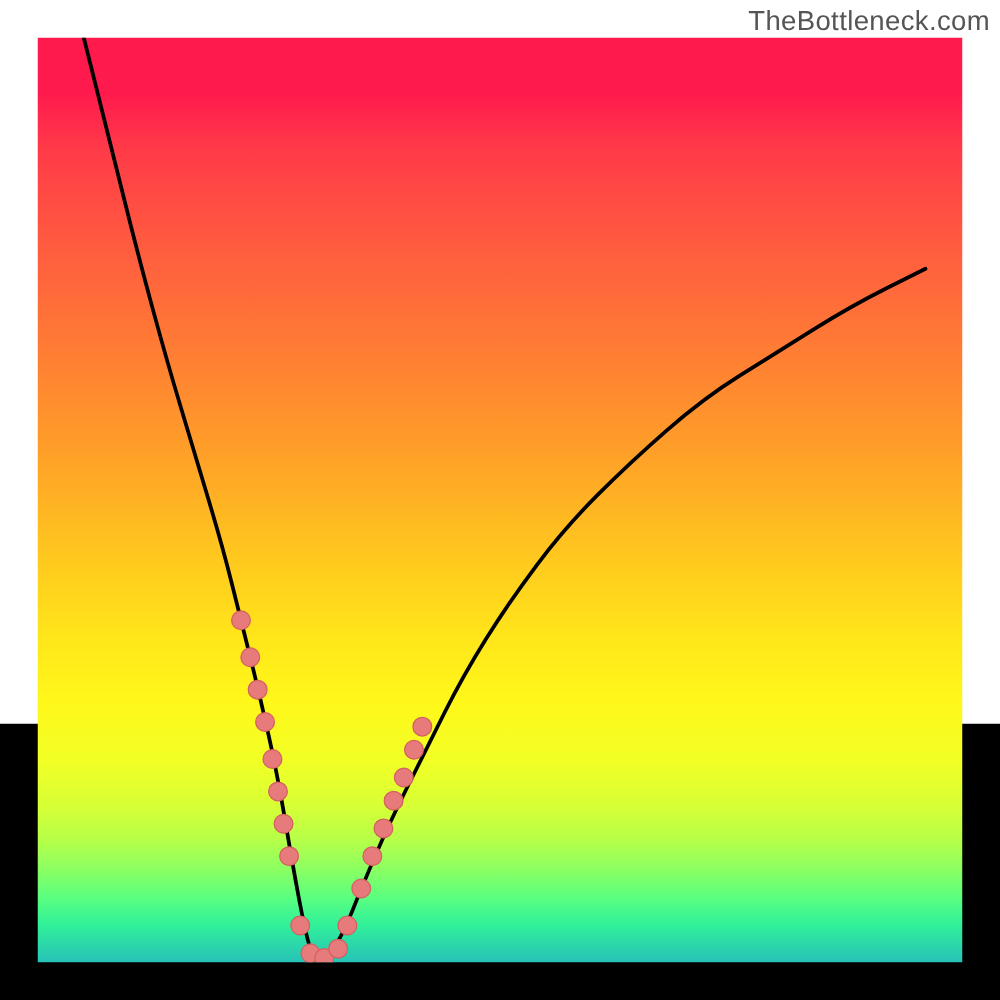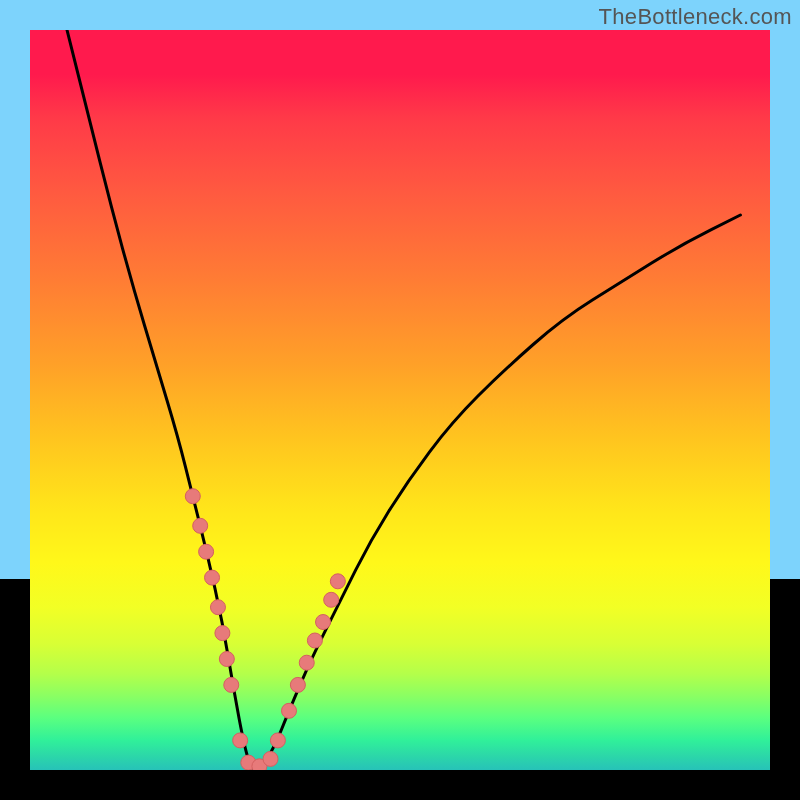--- a/index.html
+++ b/index.html
@@ -10,21 +10,21 @@
     background: #000;
     overflow: hidden;
     font-family: Arial, Helvetica, sans-serif;
   }
   .frame {
     position: absolute;
     top: 0;
     left: 0;
     width: 800px;
     height: 579px;
-    background: #7dd3fc;
+    background: #ffffff;
   }
   .plot-area {
     position: absolute;
     top: 30px;
     left: 30px;
     width: 740px;
     height: 740px;
     overflow: hidden;
   }
   .gradient {

